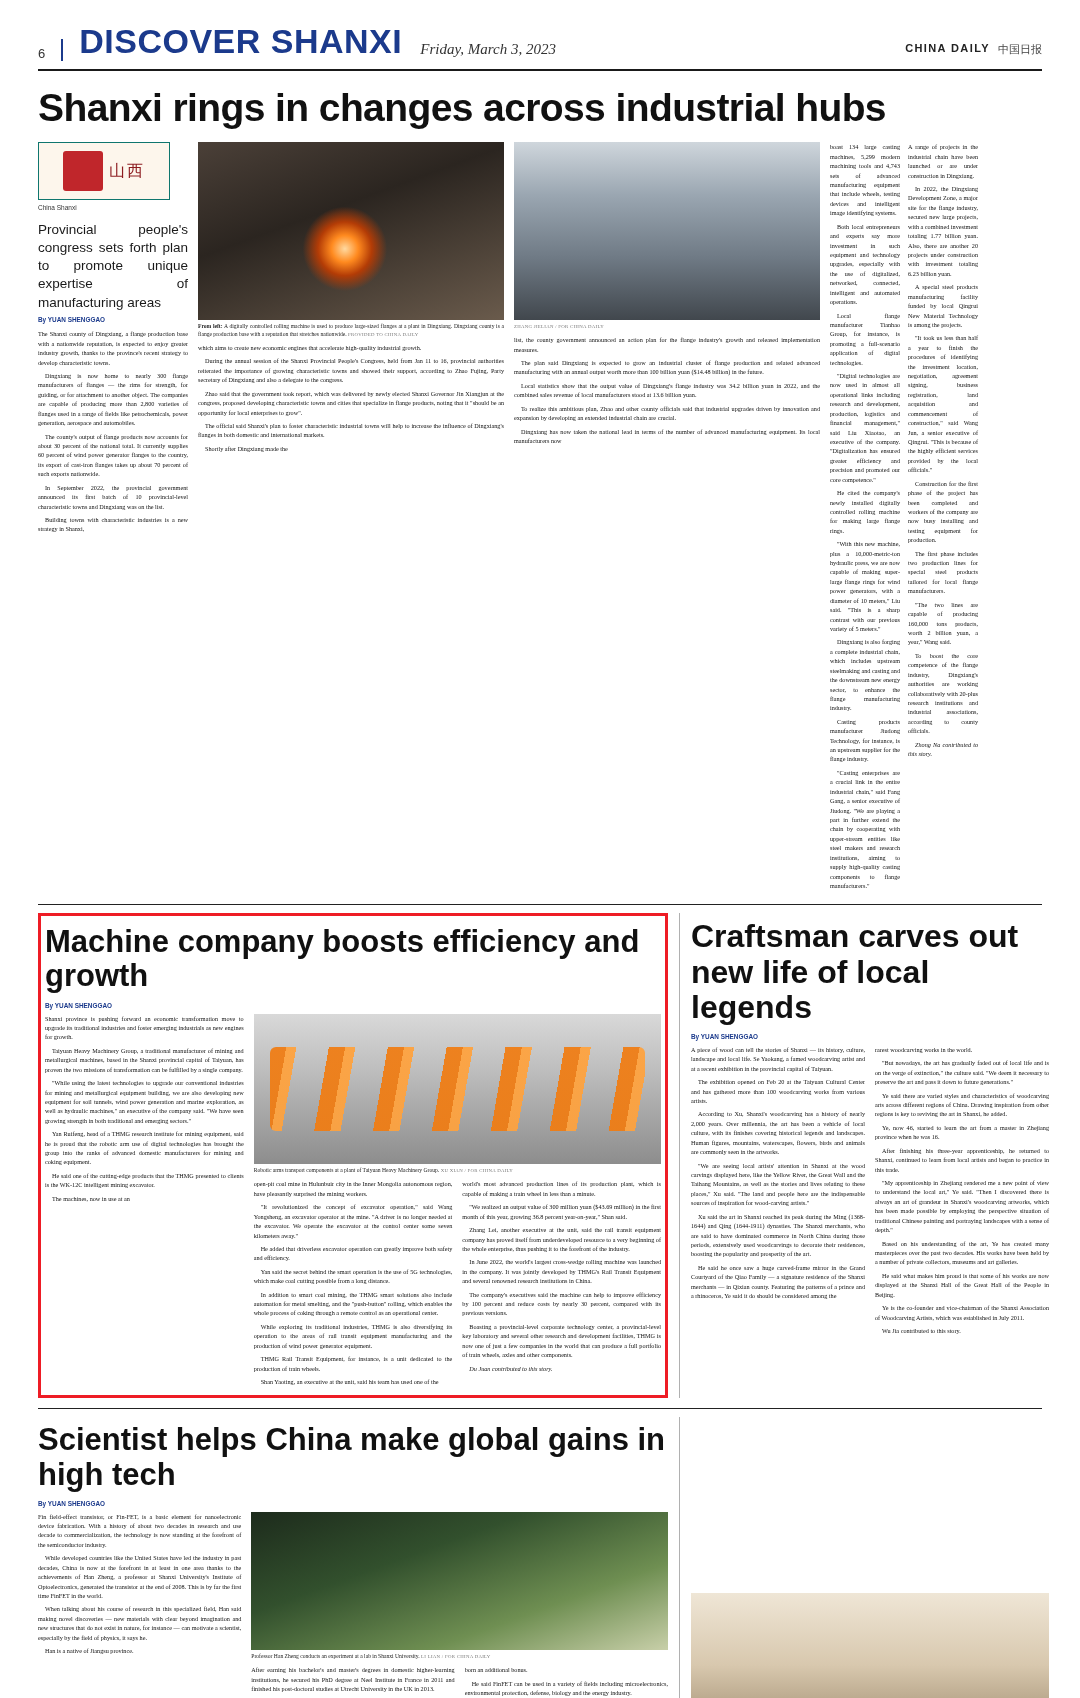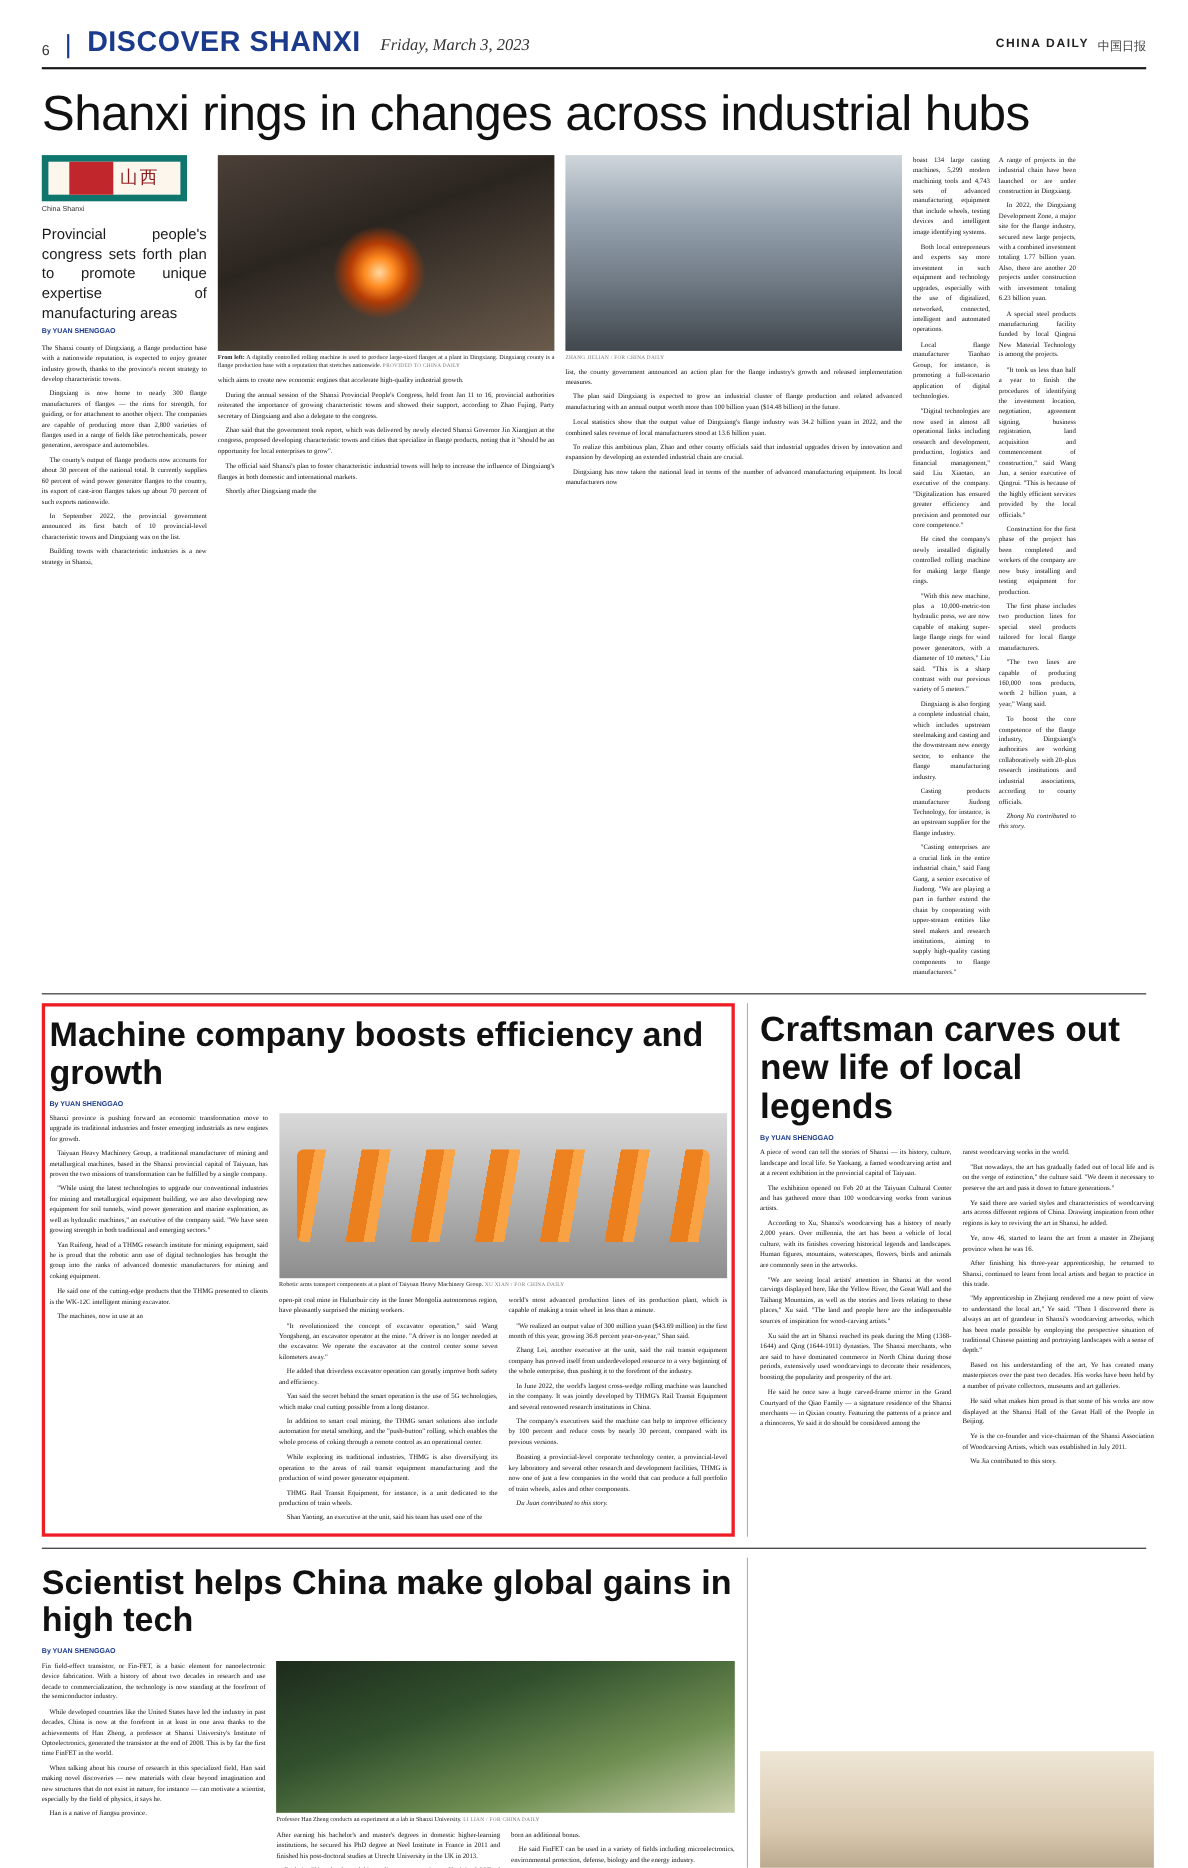--- a/index.html
+++ b/index.html
@@ -17,49 +17,49 @@
   
   .masthead {
     display:flex; align-items:flex-end; gap:10px;
     border-bottom:2px solid #1a1a1a;
     padding:22px 0 8px 0;
   }
   .folio { font-size:13px; color:#333; font-family:"Liberation Sans", sans-serif; }
   .folio-bar { width:2px; height:22px; background:#1b3a8c; display:inline-block; margin:0 6px; vertical-align:-4px;}
   .section-title {
     color:#1b3a8c; font-family:"Liberation Sans", sans-serif;
-    font-weight:bold; font-size:26px; letter-spacing:.5px;
+    font-weight:bold; font-size:34px; letter-spacing:.5px;
   }
   .issue-date { font-size:15px; font-style:italic; color:#333; margin-left:8px; padding-bottom:3px;text-align:center;}
   .masthead-right { margin-left:auto; display:flex; align-items:flex-start; gap:8px; padding-bottom:4px;}
   .cd-name { font-family:"Liberation Sans", sans-serif; font-size:11px; letter-spacing:1.4px; color:#222; font-weight:bold;}
   .cd-cn { font-size:11px; color:#444; }
 
   
   h1.main-head {
     font-family:"Liberation Sans", sans-serif;
-    font-weight:normal;
-    font-size:45px;
+    font-weight:bold;
+    font-size:39px;
     line-height:1.06;
     margin:16px 0 14px 0;
     letter-spacing:-0.6px;
   }
 
   
   .top-grid {
     display:grid;
     grid-template-columns:150px 306px 306px 148px;
     gap:10px;
   }
   .col { font-size:6.2px; line-height:1.52; text-align:justify; }
   .col p { margin:0 0 4px 0; text-indent:7px;}
   .col p.first { text-indent:0; }
 
   .logo-box {
-    width:132px; height:42px; border:6px solid #0f766e; background:#fdf6ec;
+    width:132px; height:58px; border:1px solid #0f766e; background:#fdf6ec;
     display:flex; align-items:center; justify-content:center; margin-bottom:3px;
     position:relative; overflow:hidden;
   }
   .logo-seal { width:40px; height:40px; background:#c0262b; border-radius:3px; }
   .logo-cn { font-size:16px; color:#8c1b1f; margin-left:6px; letter-spacing:2px;}
   .logo-cap { font-size:6.5px; color:#333; font-family:"Liberation Sans", sans-serif; margin-bottom:8px;}
   .deck {
     font-family:"Liberation Sans", sans-serif;
     font-size:13.5px; line-height:1.34; color:#1a1a1a; margin-bottom:3px;
   }

